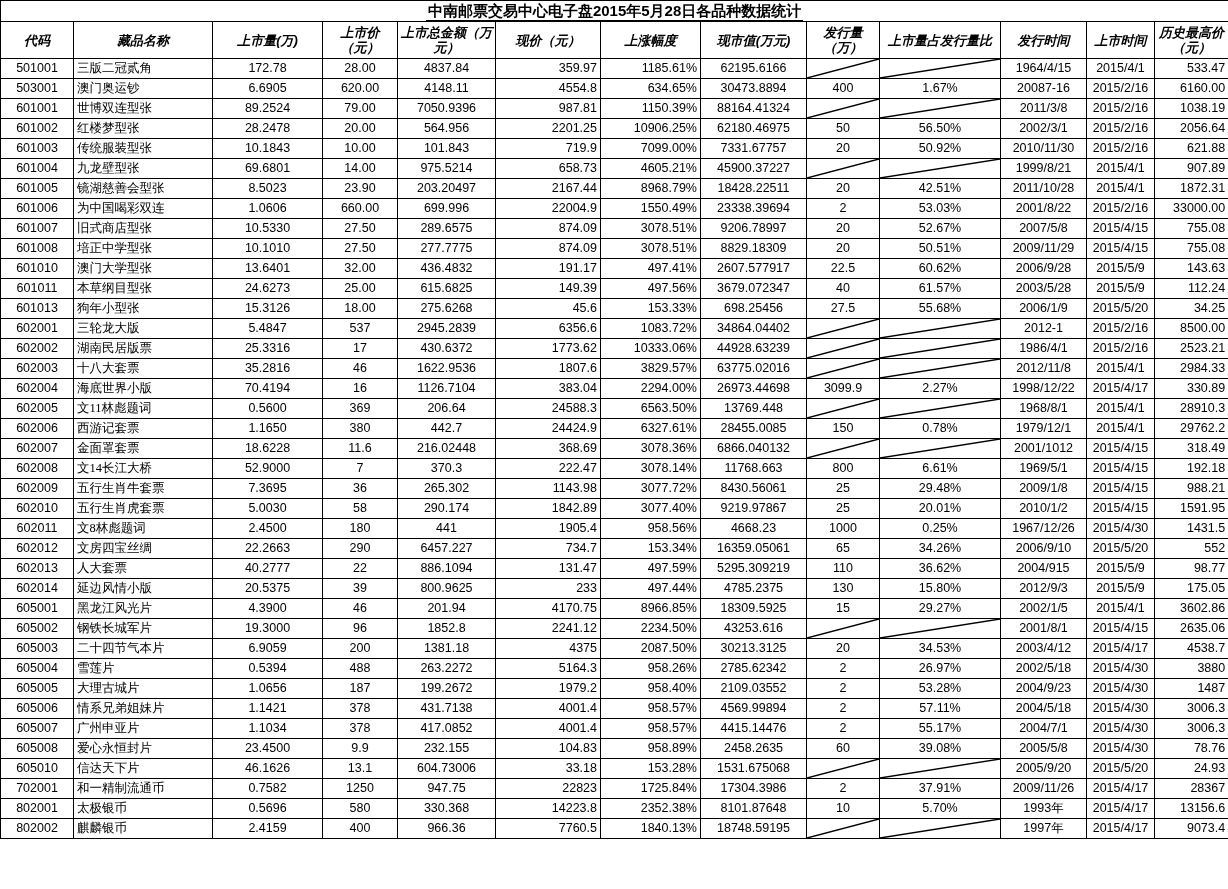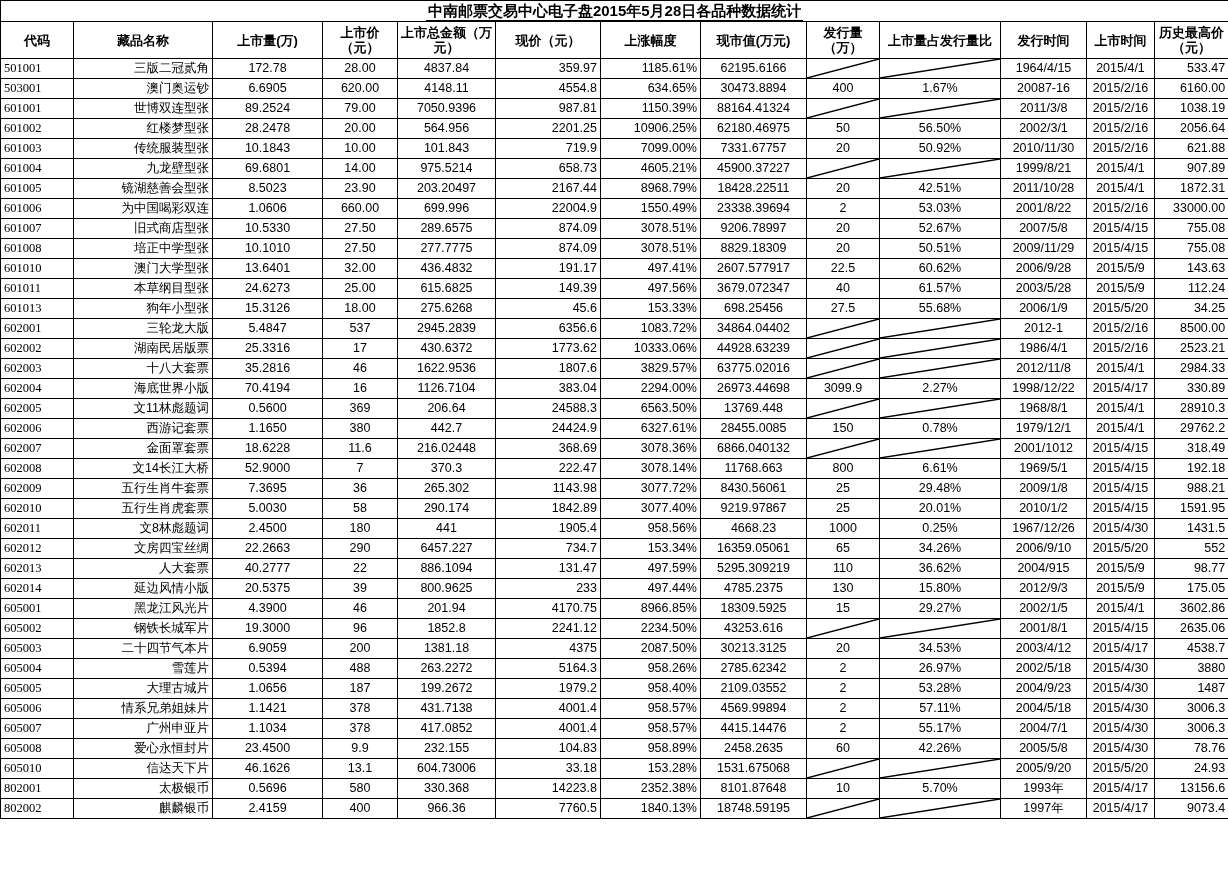--- a/index.html
+++ b/index.html
@@ -55,25 +55,26 @@
   
   tr.head-row td {
     height: 36px;
     line-height: 15px;
     text-align: center;
     vertical-align: middle;
     font-weight: bold;
     font-size: 13px;
     white-space: normal;
     padding: 0 1px;
+    font-style: italic;
   }
   
   tr.data-row td { height: 19px; line-height: 19px; }
-  td.c-code   { font-size: 13px; font-family: Liberation Serif, serif; }
-  td.c-name   { text-align: right; font-size: 14px; }
+  td.c-code   { text-align: center; font-size: 13px; }
+  td.c-name   { text-align: left; font-size: 14px; font-family: Liberation Serif, serif; }
   td.c-num    { text-align: center; font-size: 13px; }
   td.c-right  { text-align: right;  font-size: 13px; padding-right: 4px; }
   td.c-date   { text-align: center; font-size: 13px; }
   
   td.diag {
     position: relative;
     padding: 0;
   }
   td.diag .slash {
     position: absolute;
@@ -744,21 +745,21 @@
         <tr class="data-row">
           <td class="c-code">605008</td>
           <td class="c-name">爱心永恒封片</td>
           <td class="c-num">23.4500</td>
           <td class="c-num">9.9</td>
           <td class="c-num">232.155</td>
           <td class="c-right">104.83</td>
           <td class="c-right">958.89%</td>
           <td class="c-num">2458.2635</td>
           <td class="c-num">60</td>
-          <td class="c-num">42.26%</td>
+          <td class="c-num">39.08%</td>
           <td class="c-date">2005/5/8</td>
           <td class="c-date">2015/4/30</td>
           <td class="c-right">78.76</td>
         </tr>
         <tr class="data-row">
           <td class="c-code">605010</td>
           <td class="c-name">信达天下片</td>
           <td class="c-num">46.1626</td>
           <td class="c-num">13.1</td>
           <td class="c-num">604.73006</td>
@@ -775,20 +776,35 @@
           <td class="diag">
             <span class="slash">
               <svg viewBox="0 0 100 20" preserveAspectRatio="none">
                 <line x1="0" y1="20" x2="100" y2="0" stroke="#000" stroke-width="1.4" vector-effect="non-scaling-stroke"></line>
               </svg>
             </span>
           </td>
           <td class="c-date">2005/9/20</td>
           <td class="c-date">2015/5/20</td>
           <td class="c-right">24.93</td>
+        </tr>
+        <tr class="data-row">
+          <td class="c-code">702001</td>
+          <td class="c-name">和一精制流通币</td>
+          <td class="c-num">0.7582</td>
+          <td class="c-num">1250</td>
+          <td class="c-num">947.75</td>
+          <td class="c-right">22823</td>
+          <td class="c-right">1725.84%</td>
+          <td class="c-num">17304.3986</td>
+          <td class="c-num">2</td>
+          <td class="c-num">37.91%</td>
+          <td class="c-date">2009/11/26</td>
+          <td class="c-date">2015/4/17</td>
+          <td class="c-right">28367</td>
         </tr>
         <tr class="data-row">
           <td class="c-code">802001</td>
           <td class="c-name">太极银币</td>
           <td class="c-num">0.5696</td>
           <td class="c-num">580</td>
           <td class="c-num">330.368</td>
           <td class="c-right">14223.8</td>
           <td class="c-right">2352.38%</td>
           <td class="c-num">8101.87648</td>

